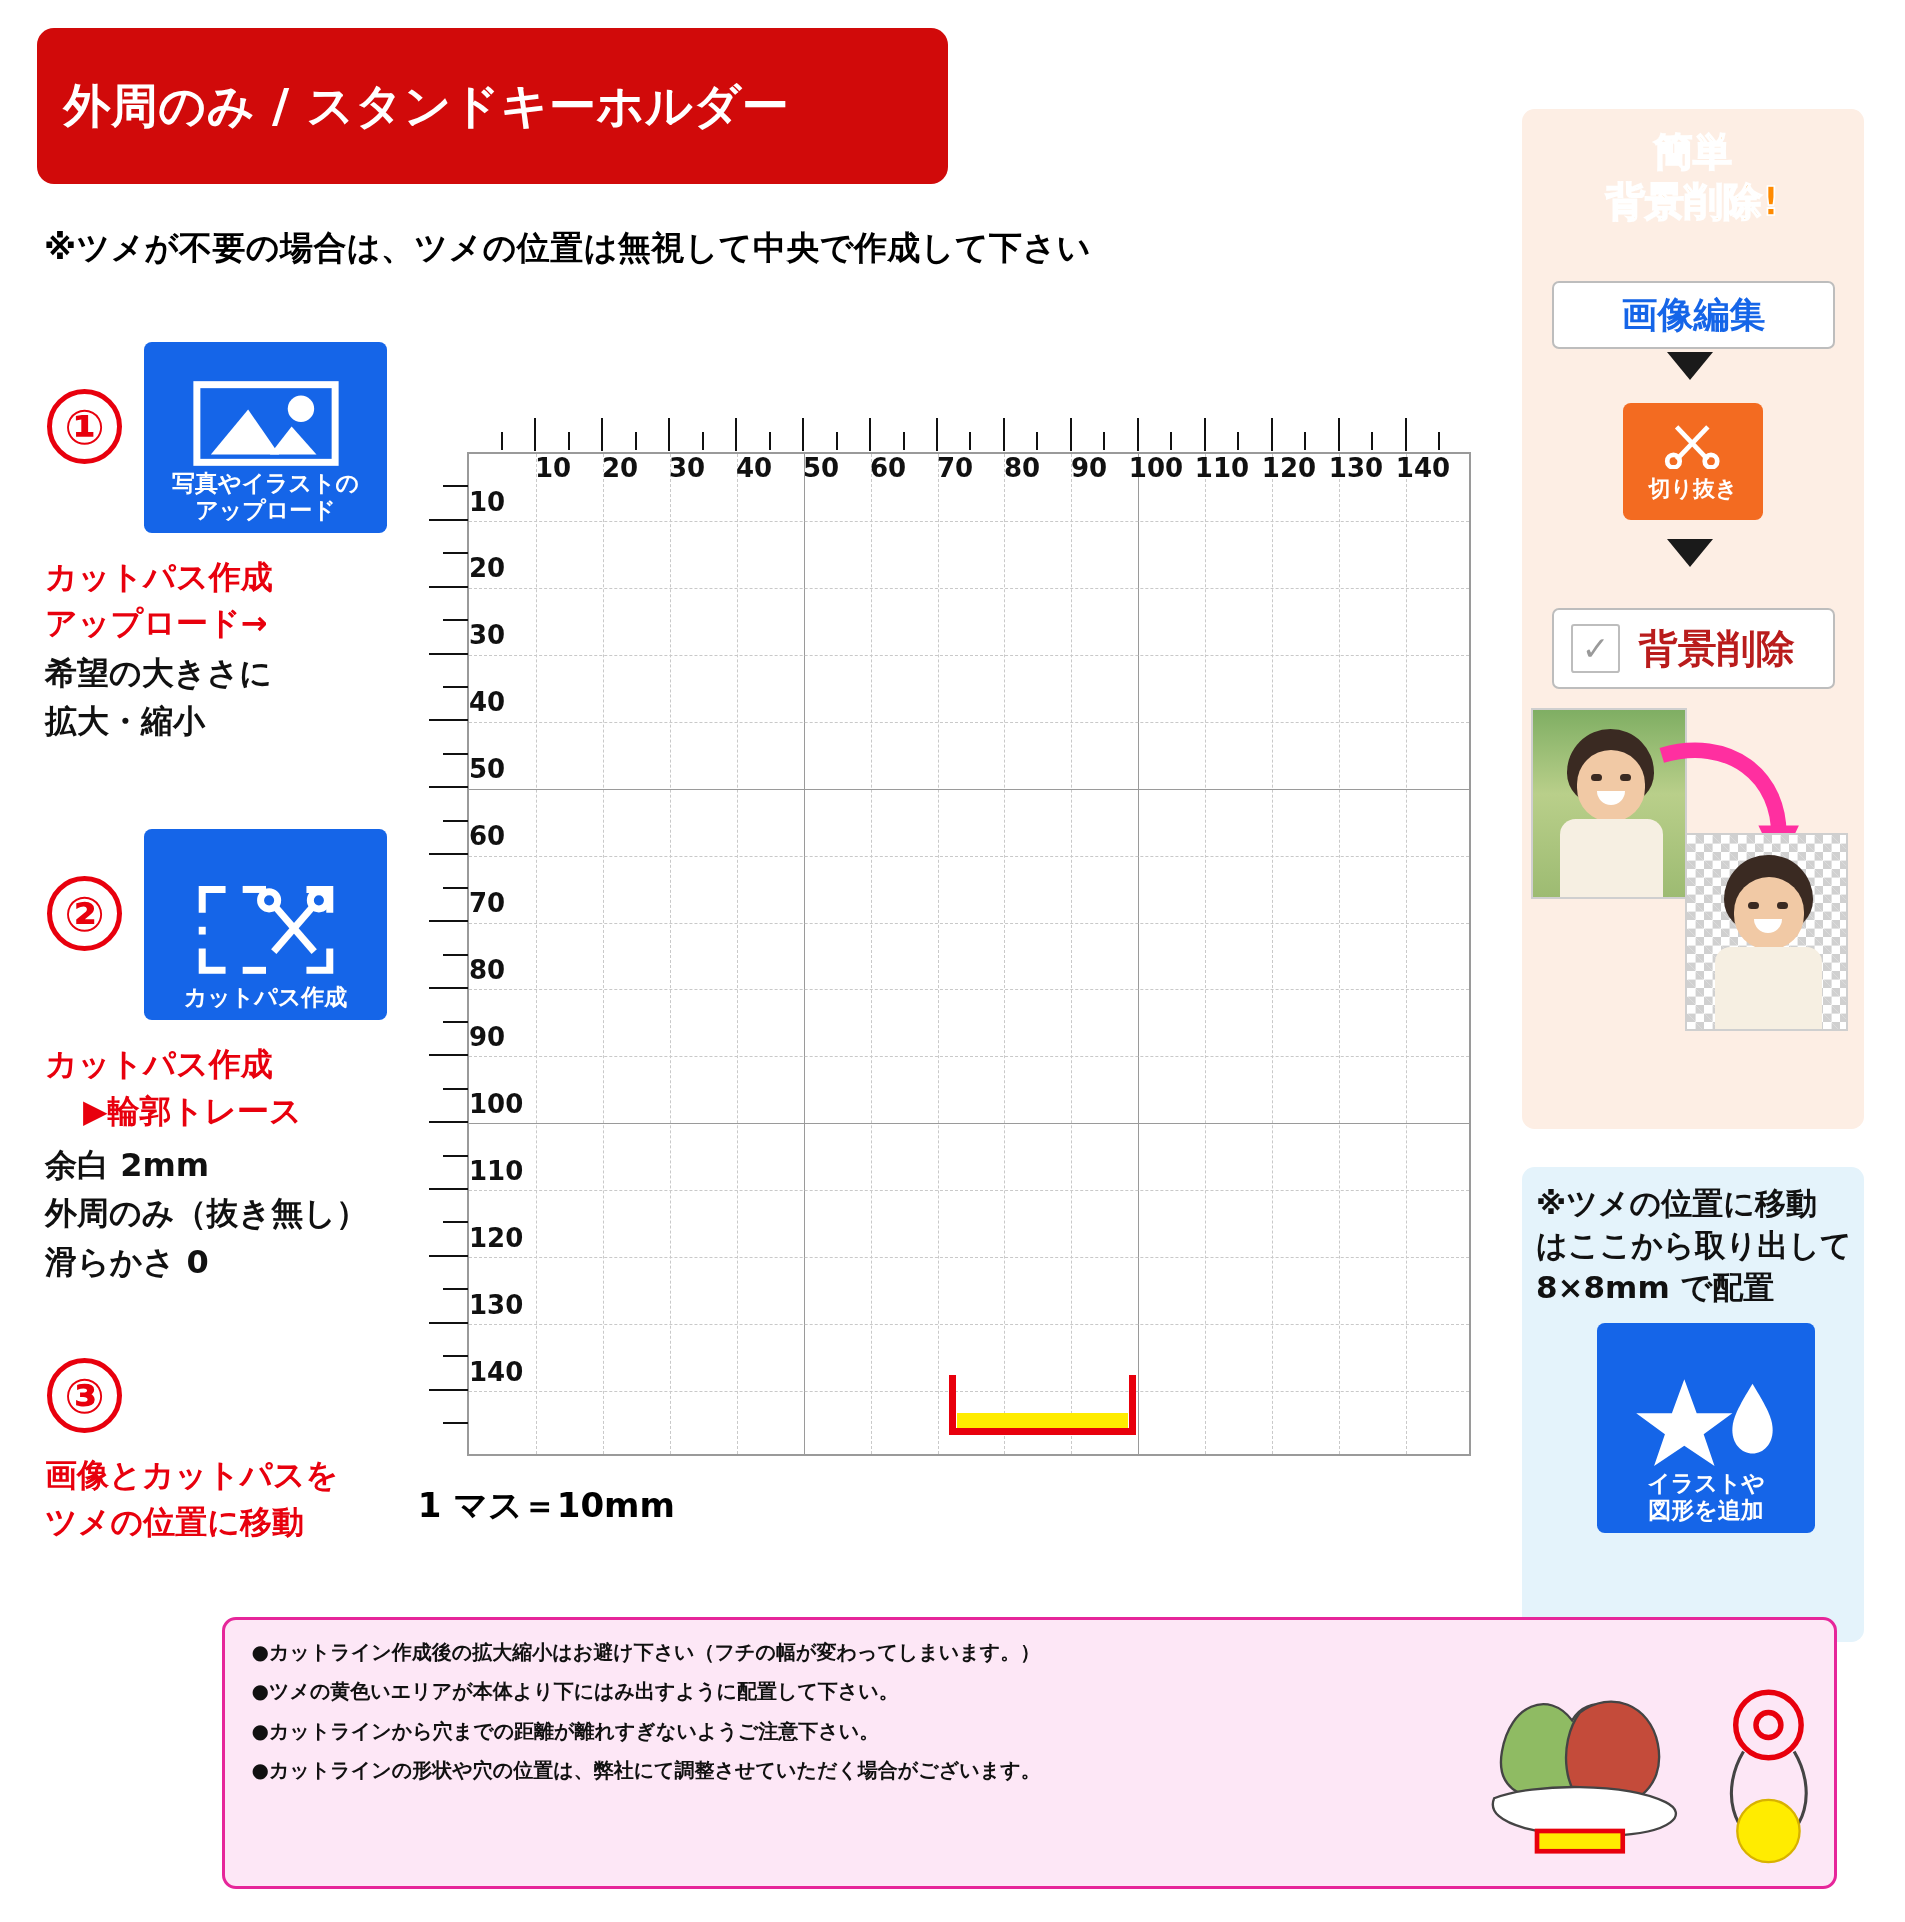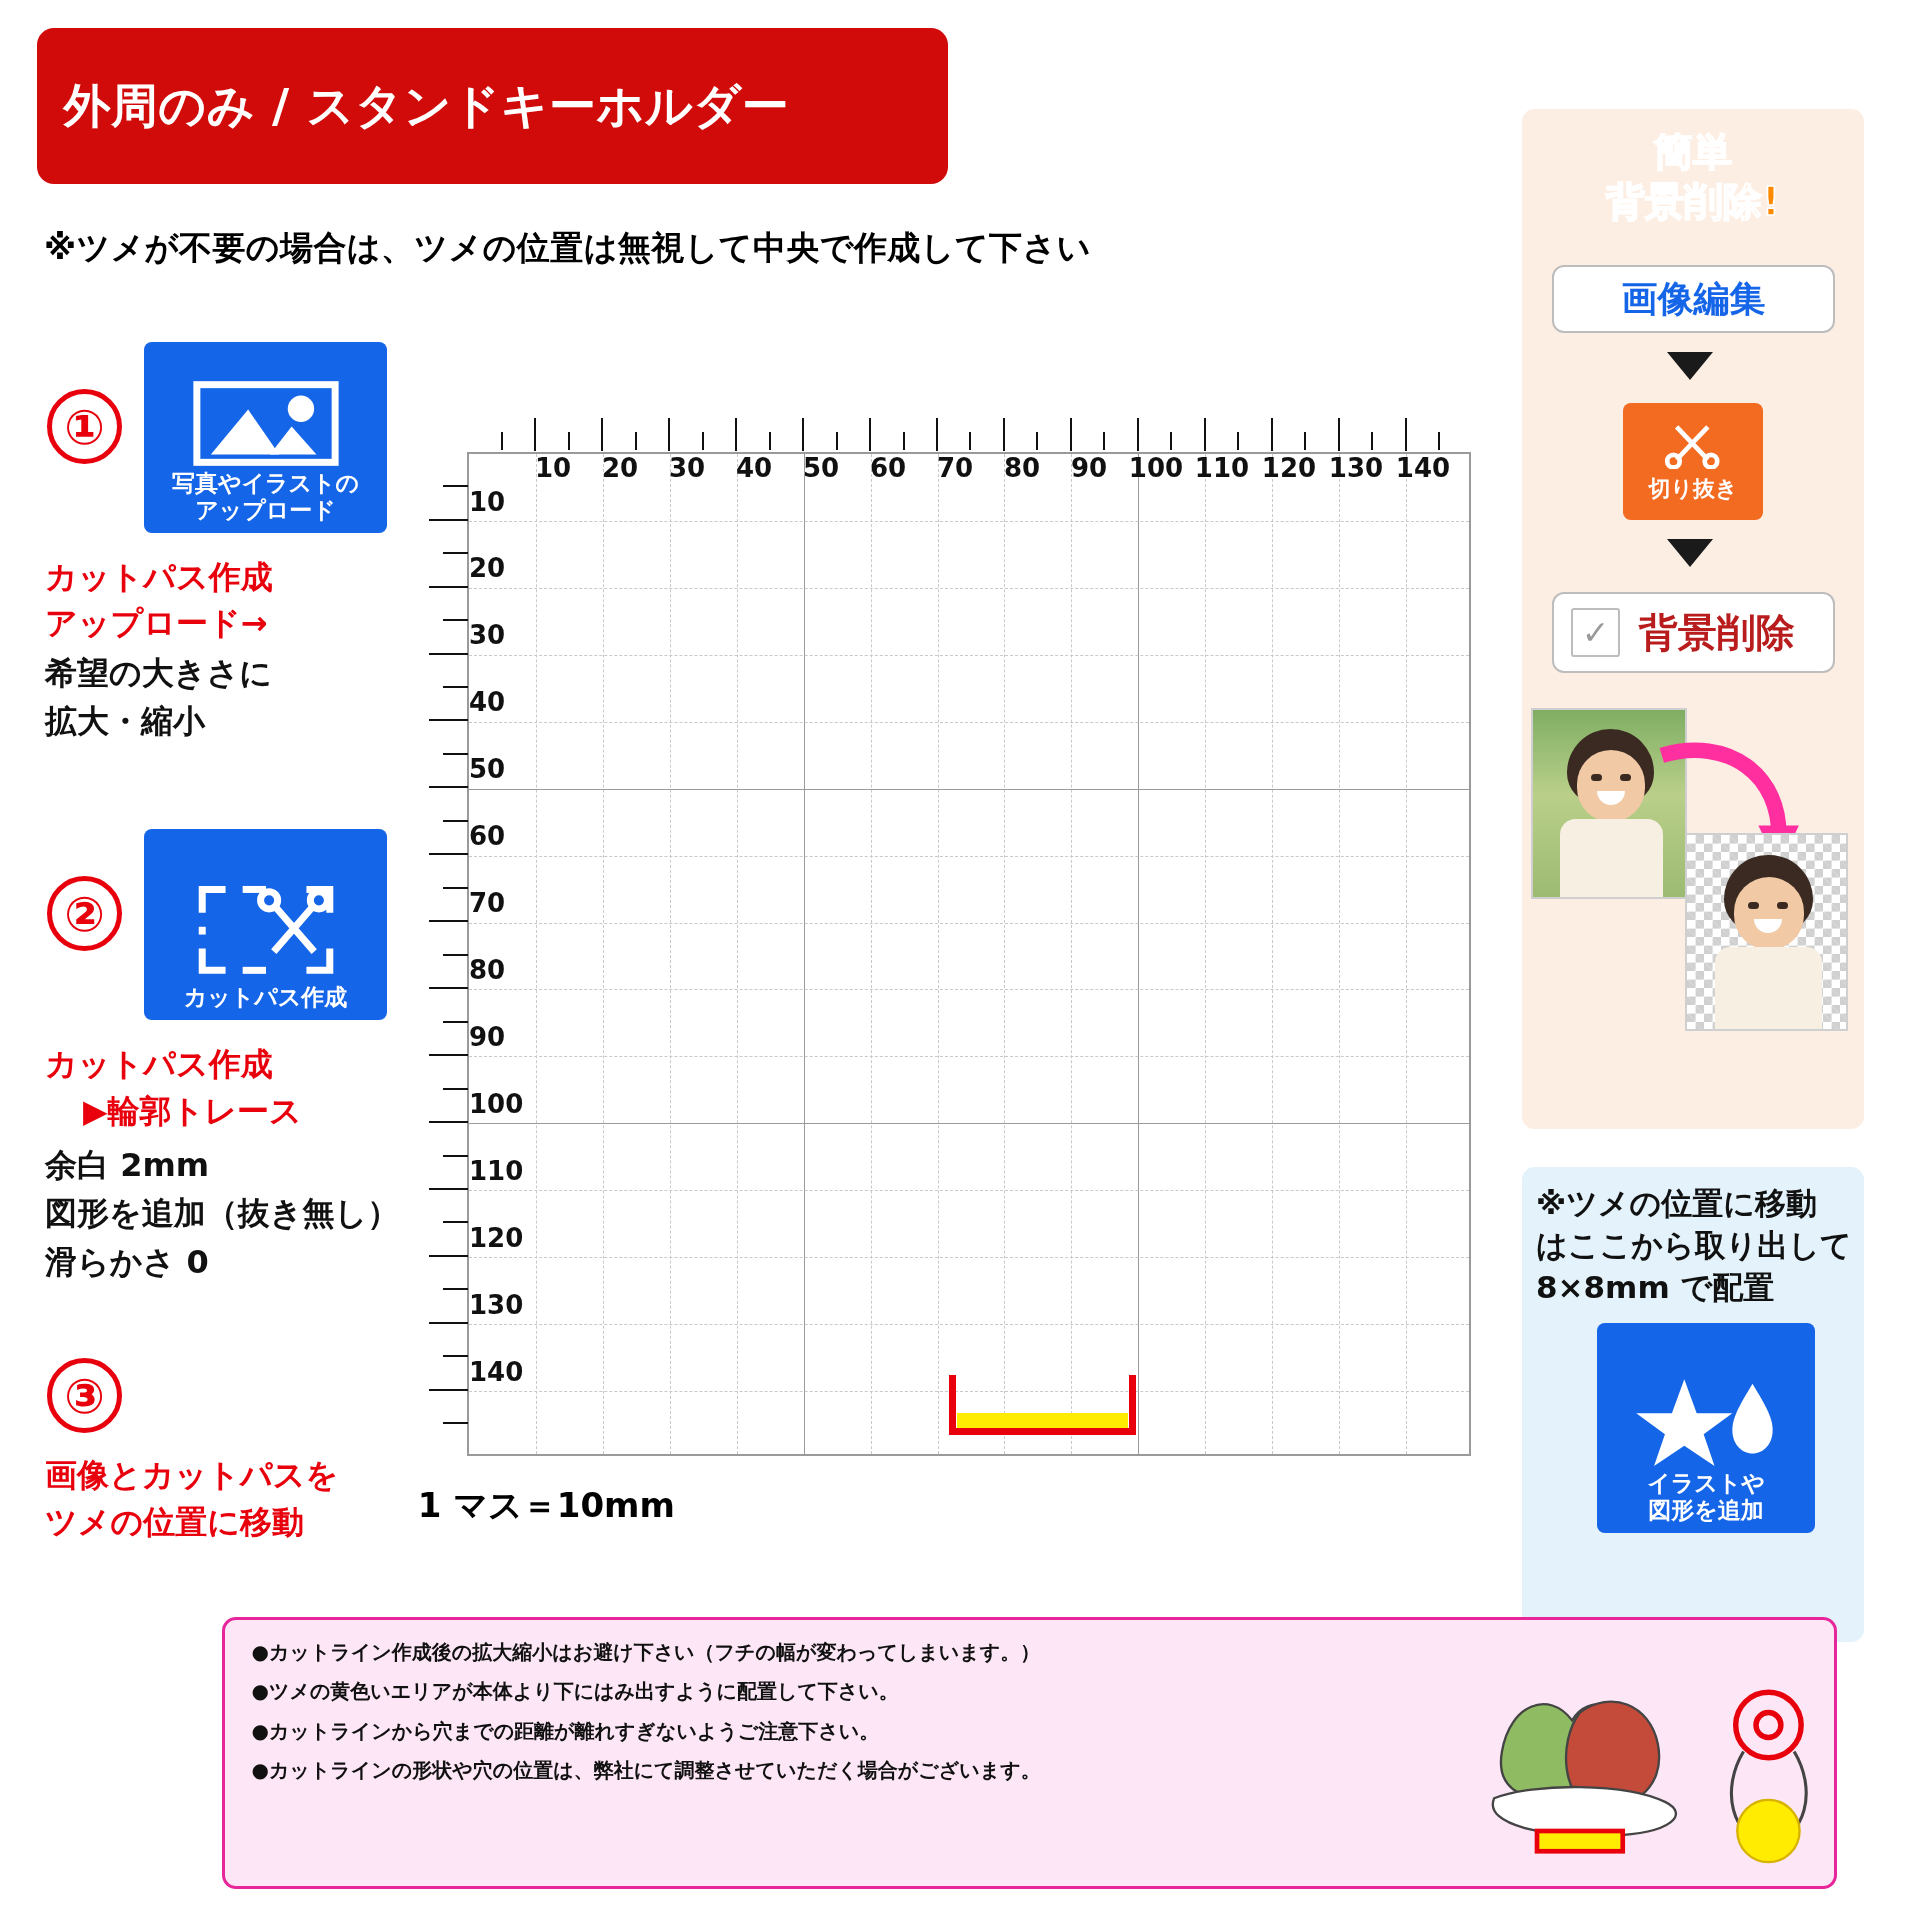--- a/index.html
+++ b/index.html
@@ -87,23 +87,23 @@
   
   #bg-panel{
     left:1522px;top:109px;width:342px;height:1020px;
     background:#fdeee4;border-radius:12.5px;
   }
   #bg-panel .hdr{
     color:#ff8a00;font-weight:bold;font-size:39px;text-align:center;line-height:1.2;
     -webkit-text-stroke:1.6px #ffffff;
   }
   .panel-btn{
-    background:#fff;border:2.3px solid #bdbdbd;border-radius:12px;
+    background:#fff;border:2.3px solid #bdbdbd;border-radius:7px;
     display:flex;align-items:center;justify-content:center;
-    font-weight:bold;box-sizing:border-box;
+    font-weight:bold;box-sizing:border-box;margin-top:16px;
   }
   .arrow-down{
     width:0;height:0;border-left:23px solid transparent;border-right:23px solid transparent;
     border-top:28px solid #1a1a1a;margin:0 auto;
   }
   .orange-btn{
     background:#f36b21;border-radius:7.8px;display:flex;flex-direction:column;
     align-items:center;justify-content:center;color:#fff;font-weight:bold;
   }
 
@@ -182,21 +182,21 @@
       <circle cx="104" cy="30" r="11"></circle>
       <circle cx="168" cy="30" r="11"></circle>
     </g>
   </svg>
   <div class="tile-label" style="font-size:23px;">カットパス作成</div>
 </div>
 
 <div class="abs cap-red" style="left:45px;top:1043px;font-size:32px;">カットパス作成</div>
 <div class="abs cap-red" style="left:83px;top:1090px;font-size:32px;">▶輪郭トレース</div>
 <div class="abs cap-black" style="left:45px;top:1144px;font-size:32px;">余白 2mm</div>
-<div class="abs cap-black" style="left:45px;top:1192px;font-size:32px;">図形を追加（抜き無し）</div>
+<div class="abs cap-black" style="left:45px;top:1192px;font-size:32px;">外周のみ（抜き無し）</div>
 <div class="abs cap-black" style="left:45px;top:1241px;font-size:32px;">滑らかさ 0</div>
 
 <div class="abs step-circle" style="left:47px;top:1358px;">③</div>
 <div class="abs cap-red" style="left:45px;top:1454px;font-size:32px;">画像とカットパスを</div>
 <div class="abs cap-red" style="left:45px;top:1501px;font-size:32px;">ツメの位置に移動</div>
 
 <div class="abs" id="chart-area">
   <div id="grid-box">
       <div class="gl-dash-v" style="left: 67px;"></div>
       <div class="gl-dash-v" style="left: 134px;"></div>

